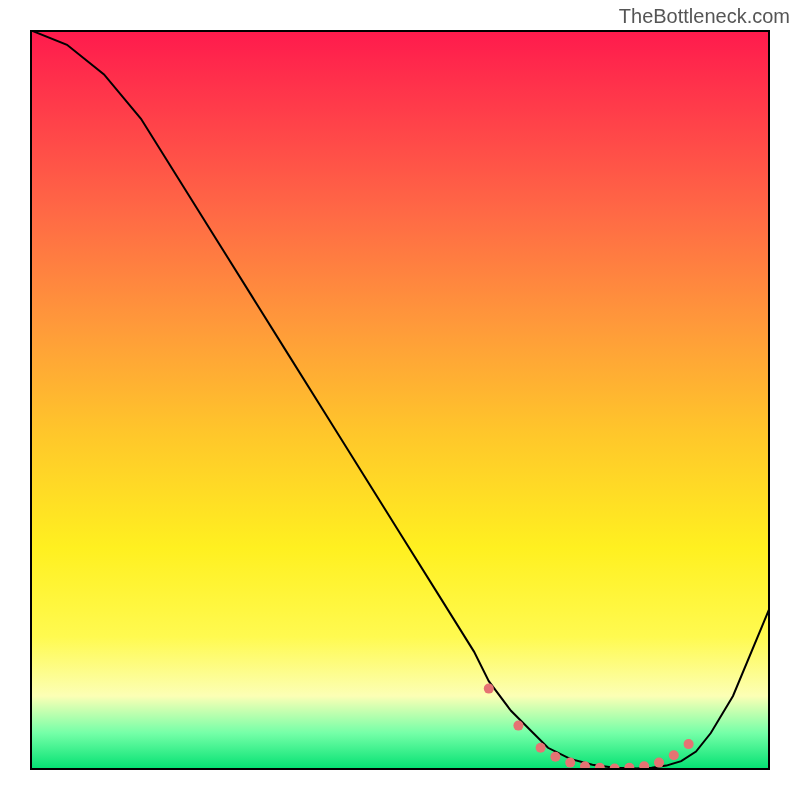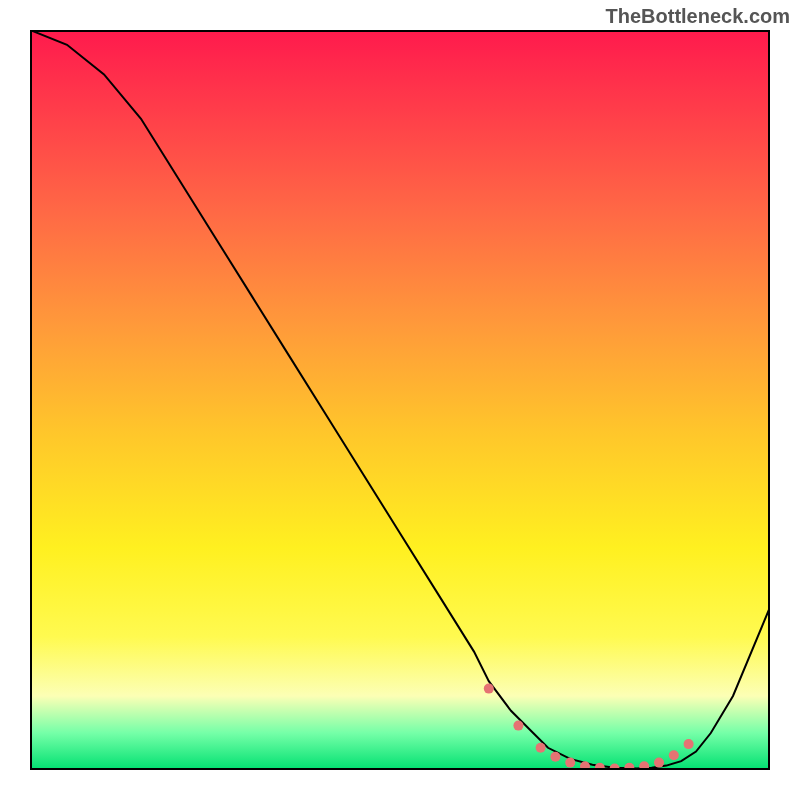--- a/index.html
+++ b/index.html
@@ -2,21 +2,21 @@
 <html><head>
 <meta charset="utf-8">
 <style>
   * { margin: 0; padding: 0; box-sizing: border-box; }
   body { width: 800px; height: 800px; position: relative; font-family: Arial, sans-serif; }
   .watermark {
     position: absolute;
     top: 5px;
     right: 10px;
     font-size: 20px;
-    font-weight: bold;
+    font-weight: normal;
     color: #555;
     z-index: 10;
   }
   .chart-area {
     position: absolute;
     top: 30px;
     left: 30px;
     width: 740px;
     height: 740px;
   }

